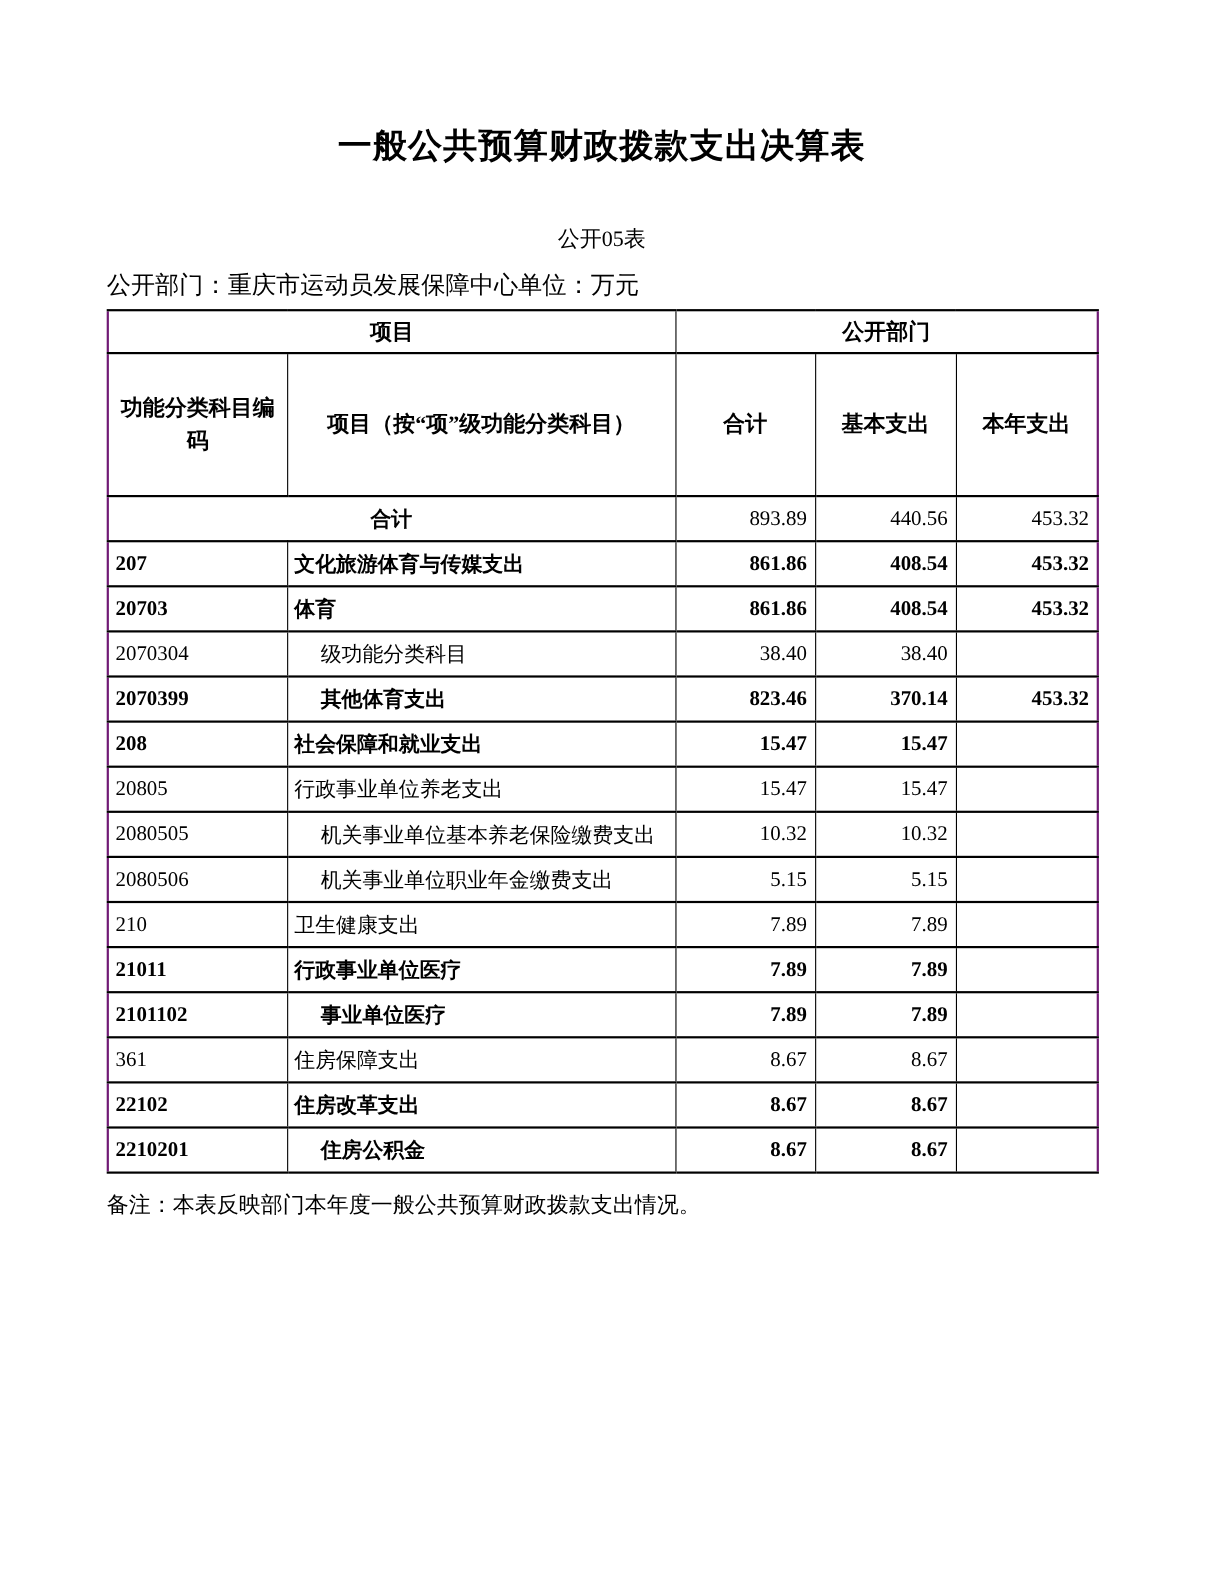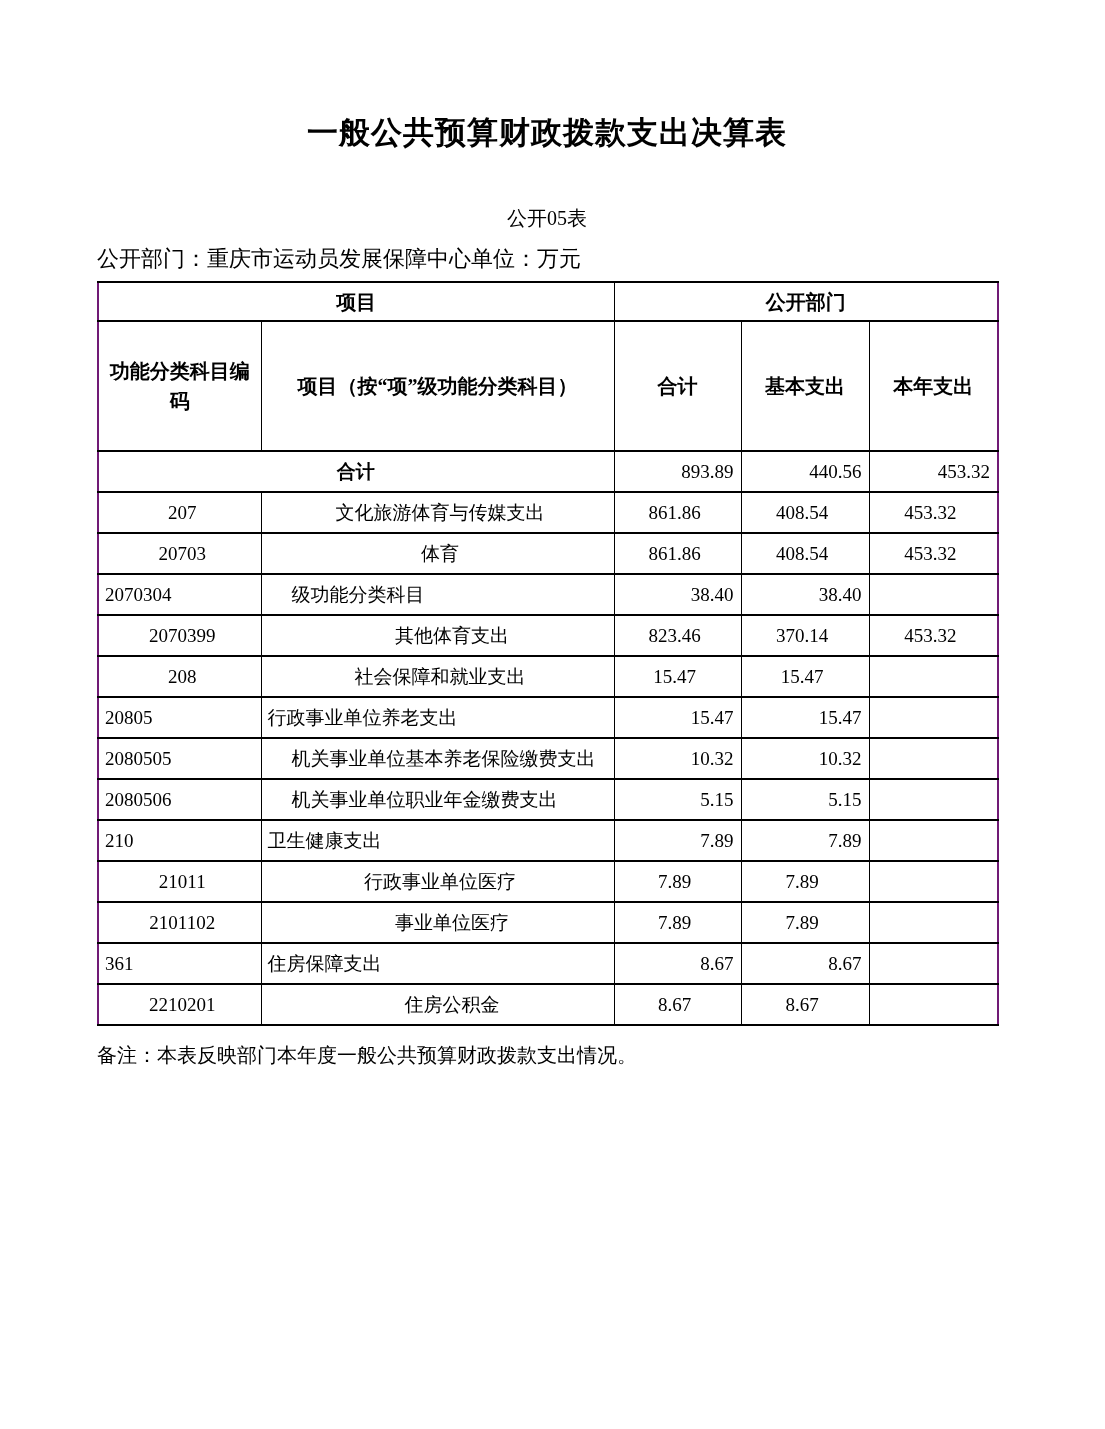--- a/index.html
+++ b/index.html
@@ -63,21 +63,21 @@
     padding: 0 6px;
   }
   .budget-table thead tr.h1 th { height: 37px; }
   .budget-table thead tr.h2 th { height: 128px; }
   .budget-table tbody tr { height: 41px; }
   .budget-table td { font-size: 19px; }
   td.cell-code { text-align: left; padding-left: 6px; }
   td.cell-item { text-align: left; padding-left: 6px; }
   td.cell-item.indent { padding-left: 30px; }
   td.cell-num { text-align: right; padding-right: 7px; }
-  tr.bold td { font-weight: normal; text-align: center; }
+  tr.bold td { font-weight: bold; }
   td.merged {
     text-align: center;
     font-weight: bold;
     padding-left: 0;
   }
   .note {
     margin-top: 16px;
     font-size: 20px;
     line-height: 1.3;
   }
@@ -202,20 +202,27 @@
           <td class="cell-num"></td>
         </tr>
         <tr>
           <td class="cell-code">361</td>
           <td class="cell-item">住房保障支出</td>
           <td class="cell-num">8.67</td>
           <td class="cell-num">8.67</td>
           <td class="cell-num"></td>
         </tr>
         <tr class="bold">
+          <td class="cell-code">22102</td>
+          <td class="cell-item">住房改革支出</td>
+          <td class="cell-num">8.67</td>
+          <td class="cell-num">8.67</td>
+          <td class="cell-num"></td>
+        </tr>
+        <tr class="bold">
           <td class="cell-code">2210201</td>
           <td class="cell-item indent">住房公积金</td>
           <td class="cell-num">8.67</td>
           <td class="cell-num">8.67</td>
           <td class="cell-num"></td>
         </tr>
       </tbody>
   </table>
 
   <div class="note">备注：本表反映部门本年度一般公共预算财政拨款支出情况。</div>

